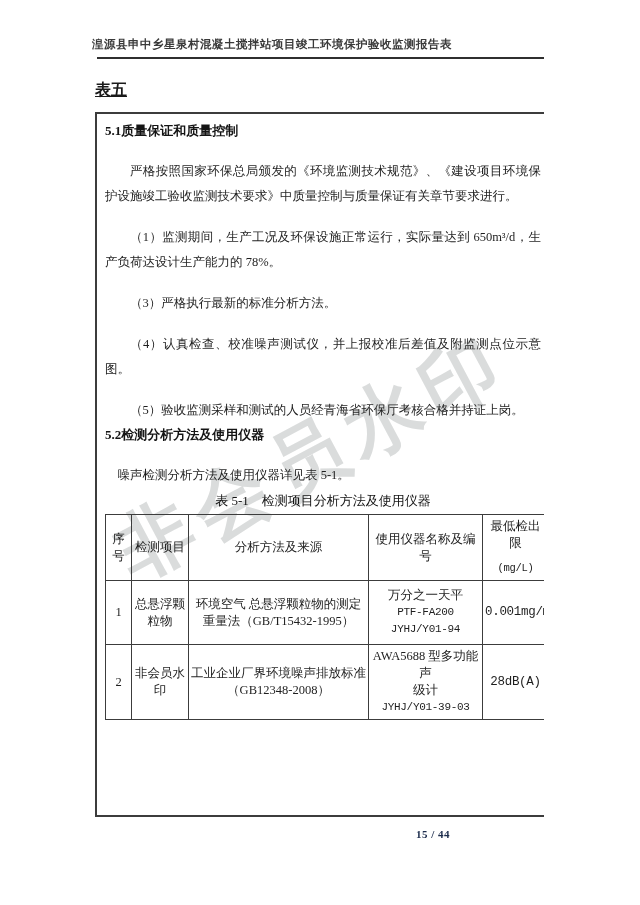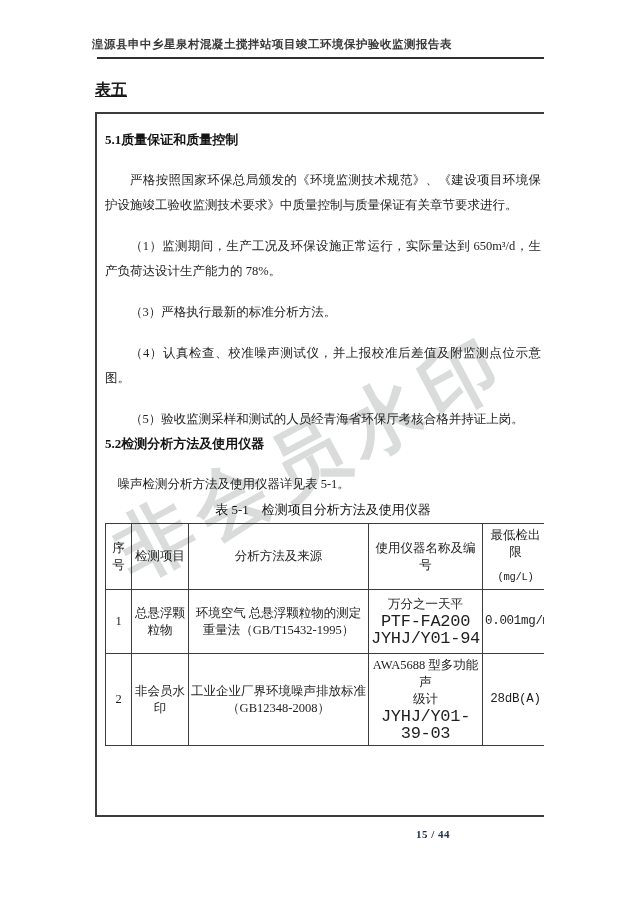--- a/index.html
+++ b/index.html
@@ -23,21 +23,21 @@
   }
   .watermark {
     position:absolute; left:312px; top:458px; z-index:1;
     transform:translate(-50%,-50%) rotate(-28deg);
     font-size:76px; font-weight:bold; letter-spacing:10px;
     color:rgba(150,155,155,0.35); white-space:nowrap; pointer-events:none;
     font-family:"Liberation Sans",sans-serif;
   }
   .main-box {
     position:absolute; top:112px; left:95px; width:455px; height:705px;
-    border:2px solid #3c3c3c; padding:14px 7px 0 8px; z-index:2;
+    border:2px solid #3c3c3c; padding:5px 7px 0 8px; z-index:2;
     background:transparent;
   }
   .s-heading { font-size:13px; font-weight:bold; line-height:24px; color:#141414; }
   .para {
     font-size:12.5px; line-height:25px; text-align:justify;
     text-indent:2em; color:#1e1e1e;margin-top:16px;
   }
   .para.indent-1 { text-indent:1em; text-align:left; }
   .tbl-caption {
     text-align:center; font-size:13px; font-weight:normal; line-height:22px;
@@ -48,21 +48,21 @@
   }
   table.det th, table.det td {
     border:1.5px solid #3c3c3c; text-align:center; vertical-align:middle;
     font-size:12.5px; font-weight:normal; color:#1e1e1e; padding:3px 2px;
     line-height:17px; background:transparent;
   }
   .pre { white-space:pre-line; }
   th.hdr { height:48px; }
   td.r1 { height:64px; }
   td.r2 { height:58px; }
-  .mono { font-family:"Liberation Mono","DejaVu Sans Mono",monospace; font-size:17px; letter-spacing:-0.3px; }
+  .mono { font-family:"Liberation Mono","DejaVu Sans Mono",monospace; font-size:11px; letter-spacing:-0.3px; }
   .cell-line:empty { display:none; }
   .unit { font-size:10.5px;margin-top:8px; }
   .footer-page {
     position:absolute; top:828px; right:94px; font-size:11px; font-weight:bold;
     color:#1c2c4c; letter-spacing:.5px;
   }
 </style>
 </head>
 <body>
 

